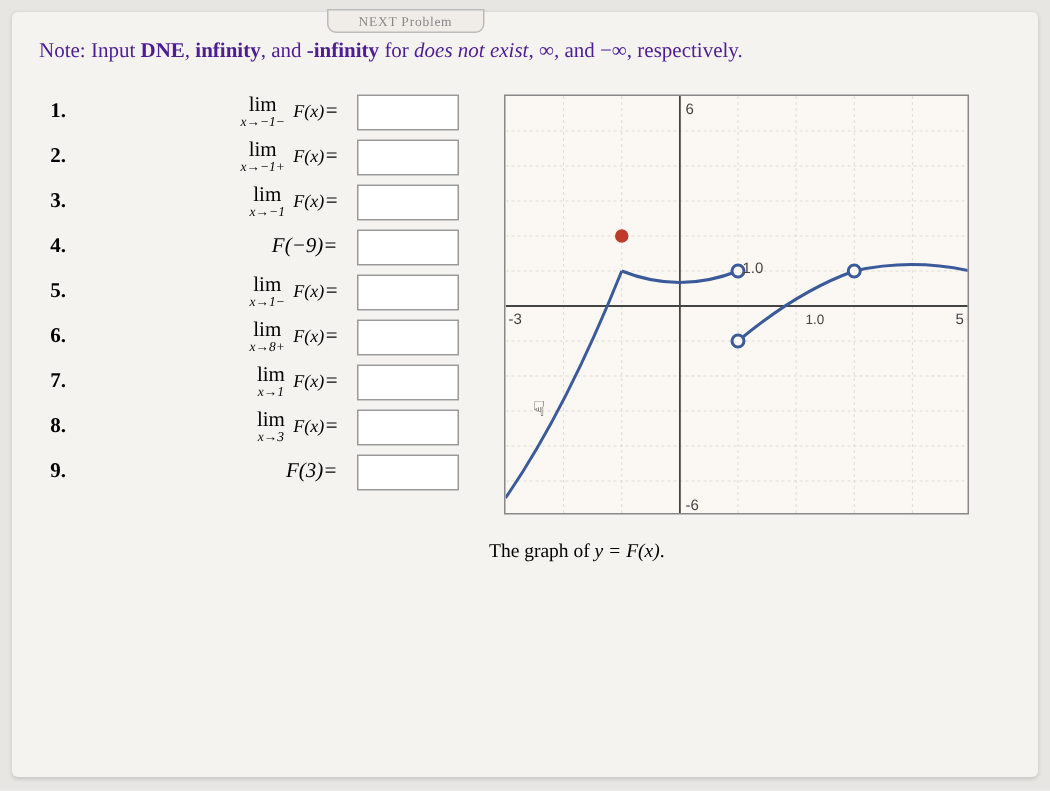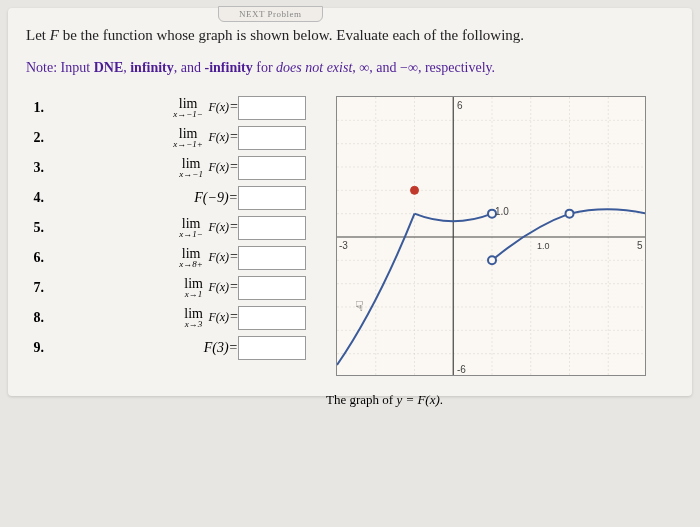--- a/index.html
+++ b/index.html
@@ -10,21 +10,21 @@
       height: 527px;
       overflow: hidden;
       position: relative;
     }
     .page {
       background: #f5f3f0;
       margin: 8px;
       border-radius: 4px;
       box-shadow: 0 1px 3px rgba(0,0,0,0.15);
       padding: 16px 18px;
-      height: 388px;
+      height: 510px;
       position: relative;
     }
     .top-tab {
       position: absolute;
       top: -2px;
       left: 210px;
       background: #f0ede8;
       border: 1px solid #bbb;
       border-radius: 0 0 6px 6px;
       padding: 2px 20px;
@@ -42,21 +42,21 @@
     .prow {
       display: flex;
       align-items: center;
       margin-bottom: 6px;
       font-size: 14px;
     }
     .pnum { font-weight: bold; width: 24px; text-align: right; padding-right: 6px; }
     .pexpr {
       flex: 1;
       text-align: right;
-      padding-right: 0;
+      padding-right: 13px;
       font-family: 'Times New Roman', serif;
     }
     .pinput {
       width: 68px;
       height: 24px;
       border: 1px solid #999;
       background: #fff;
       font-size: 13px;
       padding: 2px 4px;
     }
@@ -96,23 +96,20 @@
       font-size: 14px;
       color: #333;
     }
   </style>
 </head>
 <body>
 
 <div class="page">
   <div class="top-tab">NEXT Problem</div>
 
-  <p class="intro">
-    <span>Let </span><span class="var">F</span><span> be the function whose graph is shown below. Evaluate each of the following.</span>
-  </p>
 
   <p class="note">
     <span>Note: Input </span><span class="kw">DNE</span><span>, </span><span class="kw">infinity</span><span>, and </span><span class="kw">-infinity</span><span> for </span><span class="em">does not exist</span><span>, </span><span>∞</span><span>, and </span><span>−∞</span><span>, respectively.</span>
   </p>
 
   <div class="content-row">
     <div class="problem-list">
 
       <div class="prow">
         <span class="pnum">1.</span>

